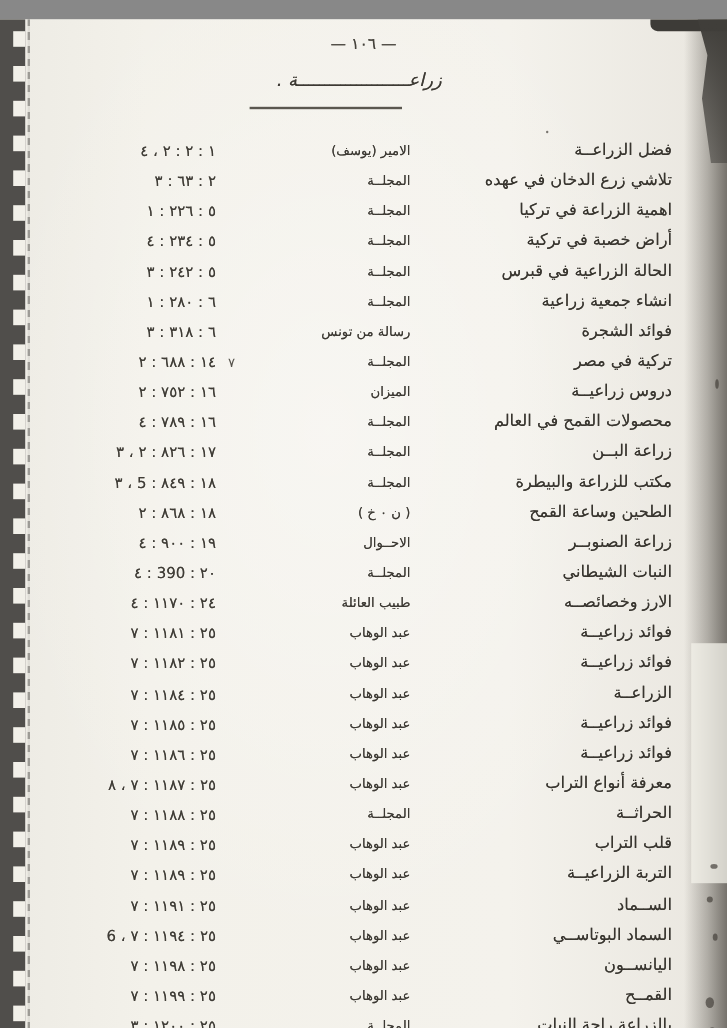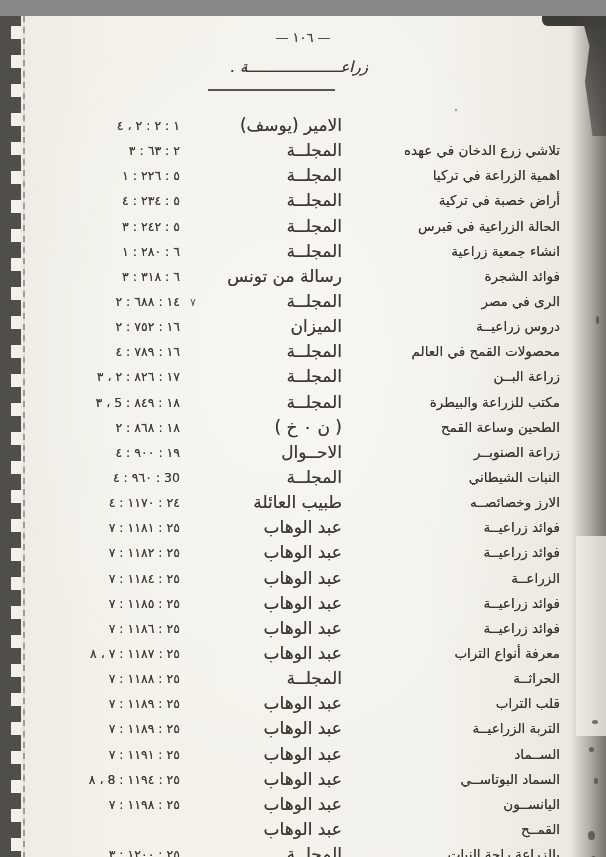--- a/index.html
+++ b/index.html
@@ -43,21 +43,21 @@
   }
   .title-underline{position:absolute;top:73px;right:271px;width:127px;height:2px;background:#5a574f;}
   
   .entries{position:absolute;top:97px;left:0;right:4px;padding-left:16px;}
   .row{position:relative;height:25.15px;}
   .cell{position:absolute;top:0;line-height:25.15px;white-space:nowrap;
     text-shadow:0 0 .5px rgba(60,57,51,.75);}
   .ref{left:52px;width:112px;text-align:right;
     direction:ltr;unicode-bidi:bidi-override;
     font-size:12.5px;color:#3f3c36;}
-  .source{left:198px;width:128px;direction:rtl;text-align:right;font-size:17px;color:#3c3933;}
+  .source{left:198px;width:128px;direction:rtl;text-align:right;font-size:11px;color:#3c3933;}
   .title{left:330px;width:214px;direction:rtl;text-align:right;font-size:13.5px;color:#38352f;}
   .ditto{position:absolute;left:190px;top:280px;font-size:11px;color:#55524b;}
 </style>
 </head>
 <body>
 
 <div class="page">
 
   <div class="binding" id="binding">
       <div class="notch" style="top: 10px;"></div>
@@ -101,20 +101,21 @@
   <div class="page-number">— ١٠٦ —</div>
   <div class="section-title">زراعـــــــــــــــــــــة .</div>
   <div class="title-underline"></div>
 
   <div class="ditto">٧</div>
 
   <div class="entries" id="entries">
     <div class="row">
       <span class="cell ref">٤ ، ٢ : ٢ : ١</span>
       <span class="cell source">الامير (يوسف)</span>
+      <span class="cell title">فضل الزراعــة</span>
     </div>
 
     <div class="row">
       <span class="cell ref">٣ : ٦٣ : ٢</span>
       <span class="cell source">المجلــة</span>
       <span class="cell title">تلاشي زرع الدخان في عهده</span>
     </div>
 
     <div class="row">
       <span class="cell ref">١ : ٢٢٦ : ٥</span>
@@ -142,21 +143,21 @@
 
     <div class="row">
       <span class="cell ref">٣ : ٣١٨ : ٦</span>
       <span class="cell source">رسالة من تونس</span>
       <span class="cell title">فوائد الشجرة</span>
     </div>
 
     <div class="row">
       <span class="cell ref">٢ : ٦٨٨ : ١٤</span>
       <span class="cell source">المجلــة</span>
-      <span class="cell title">الرى في مصر</span>
+      <span class="cell title">تركية في مصر</span>
     </div>
 
     <div class="row">
       <span class="cell ref">٢ : ٧٥٢ : ١٦</span>
       <span class="cell source">الميزان</span>
       <span class="cell title">دروس زراعيــة</span>
     </div>
 
     <div class="row">
       <span class="cell ref">٤ : ٧٨٩ : ١٦</span>
@@ -182,21 +183,21 @@
       <span class="cell title">الطحين وساعة القمح</span>
     </div>
 
     <div class="row">
       <span class="cell ref">٤ : ٩٠٠ : ١٩</span>
       <span class="cell source">الاحــوال</span>
       <span class="cell title">زراعة الصنوبــر</span>
     </div>
 
     <div class="row">
-      <span class="cell ref">٤ : ٩٦٠ : 30</span>
+      <span class="cell ref">٤ : 390 : ٢٠</span>
       <span class="cell source">المجلــة</span>
       <span class="cell title">النبات الشيطاني</span>
     </div>
 
     <div class="row">
       <span class="cell ref">٤ : ١١٧٠ : ٢٤</span>
       <span class="cell source">طبيب العائلة</span>
       <span class="cell title">الارز وخصائصــه</span>
     </div>
 
@@ -254,32 +255,33 @@
       <span class="cell title">التربة الزراعيــة</span>
     </div>
 
     <div class="row">
       <span class="cell ref">٧ : ١١٩١ : ٢٥</span>
       <span class="cell source">عبد الوهاب</span>
       <span class="cell title">الســماد</span>
     </div>
 
     <div class="row">
-      <span class="cell ref">٨ ، 8 : ١١٩٤ : ٢٥</span>
+      <span class="cell ref">6 ، ٧ : ١١٩٤ : ٢٥</span>
       <span class="cell source">عبد الوهاب</span>
       <span class="cell title">السماد البوتاســي</span>
     </div>
 
     <div class="row">
       <span class="cell ref">٧ : ١١٩٨ : ٢٥</span>
       <span class="cell source">عبد الوهاب</span>
       <span class="cell title">اليانســون</span>
     </div>
 
     <div class="row">
+      <span class="cell ref">٧ : ١١٩٩ : ٢٥</span>
       <span class="cell source">عبد الوهاب</span>
       <span class="cell title">القمــح</span>
     </div>
 
     <div class="row">
       <span class="cell ref">٣ : ١٢٠٠ : ٢٥</span>
       <span class="cell source">المجلــة</span>
       <span class="cell title">بالزراعة راحة النبات</span>
     </div>
   </div>

